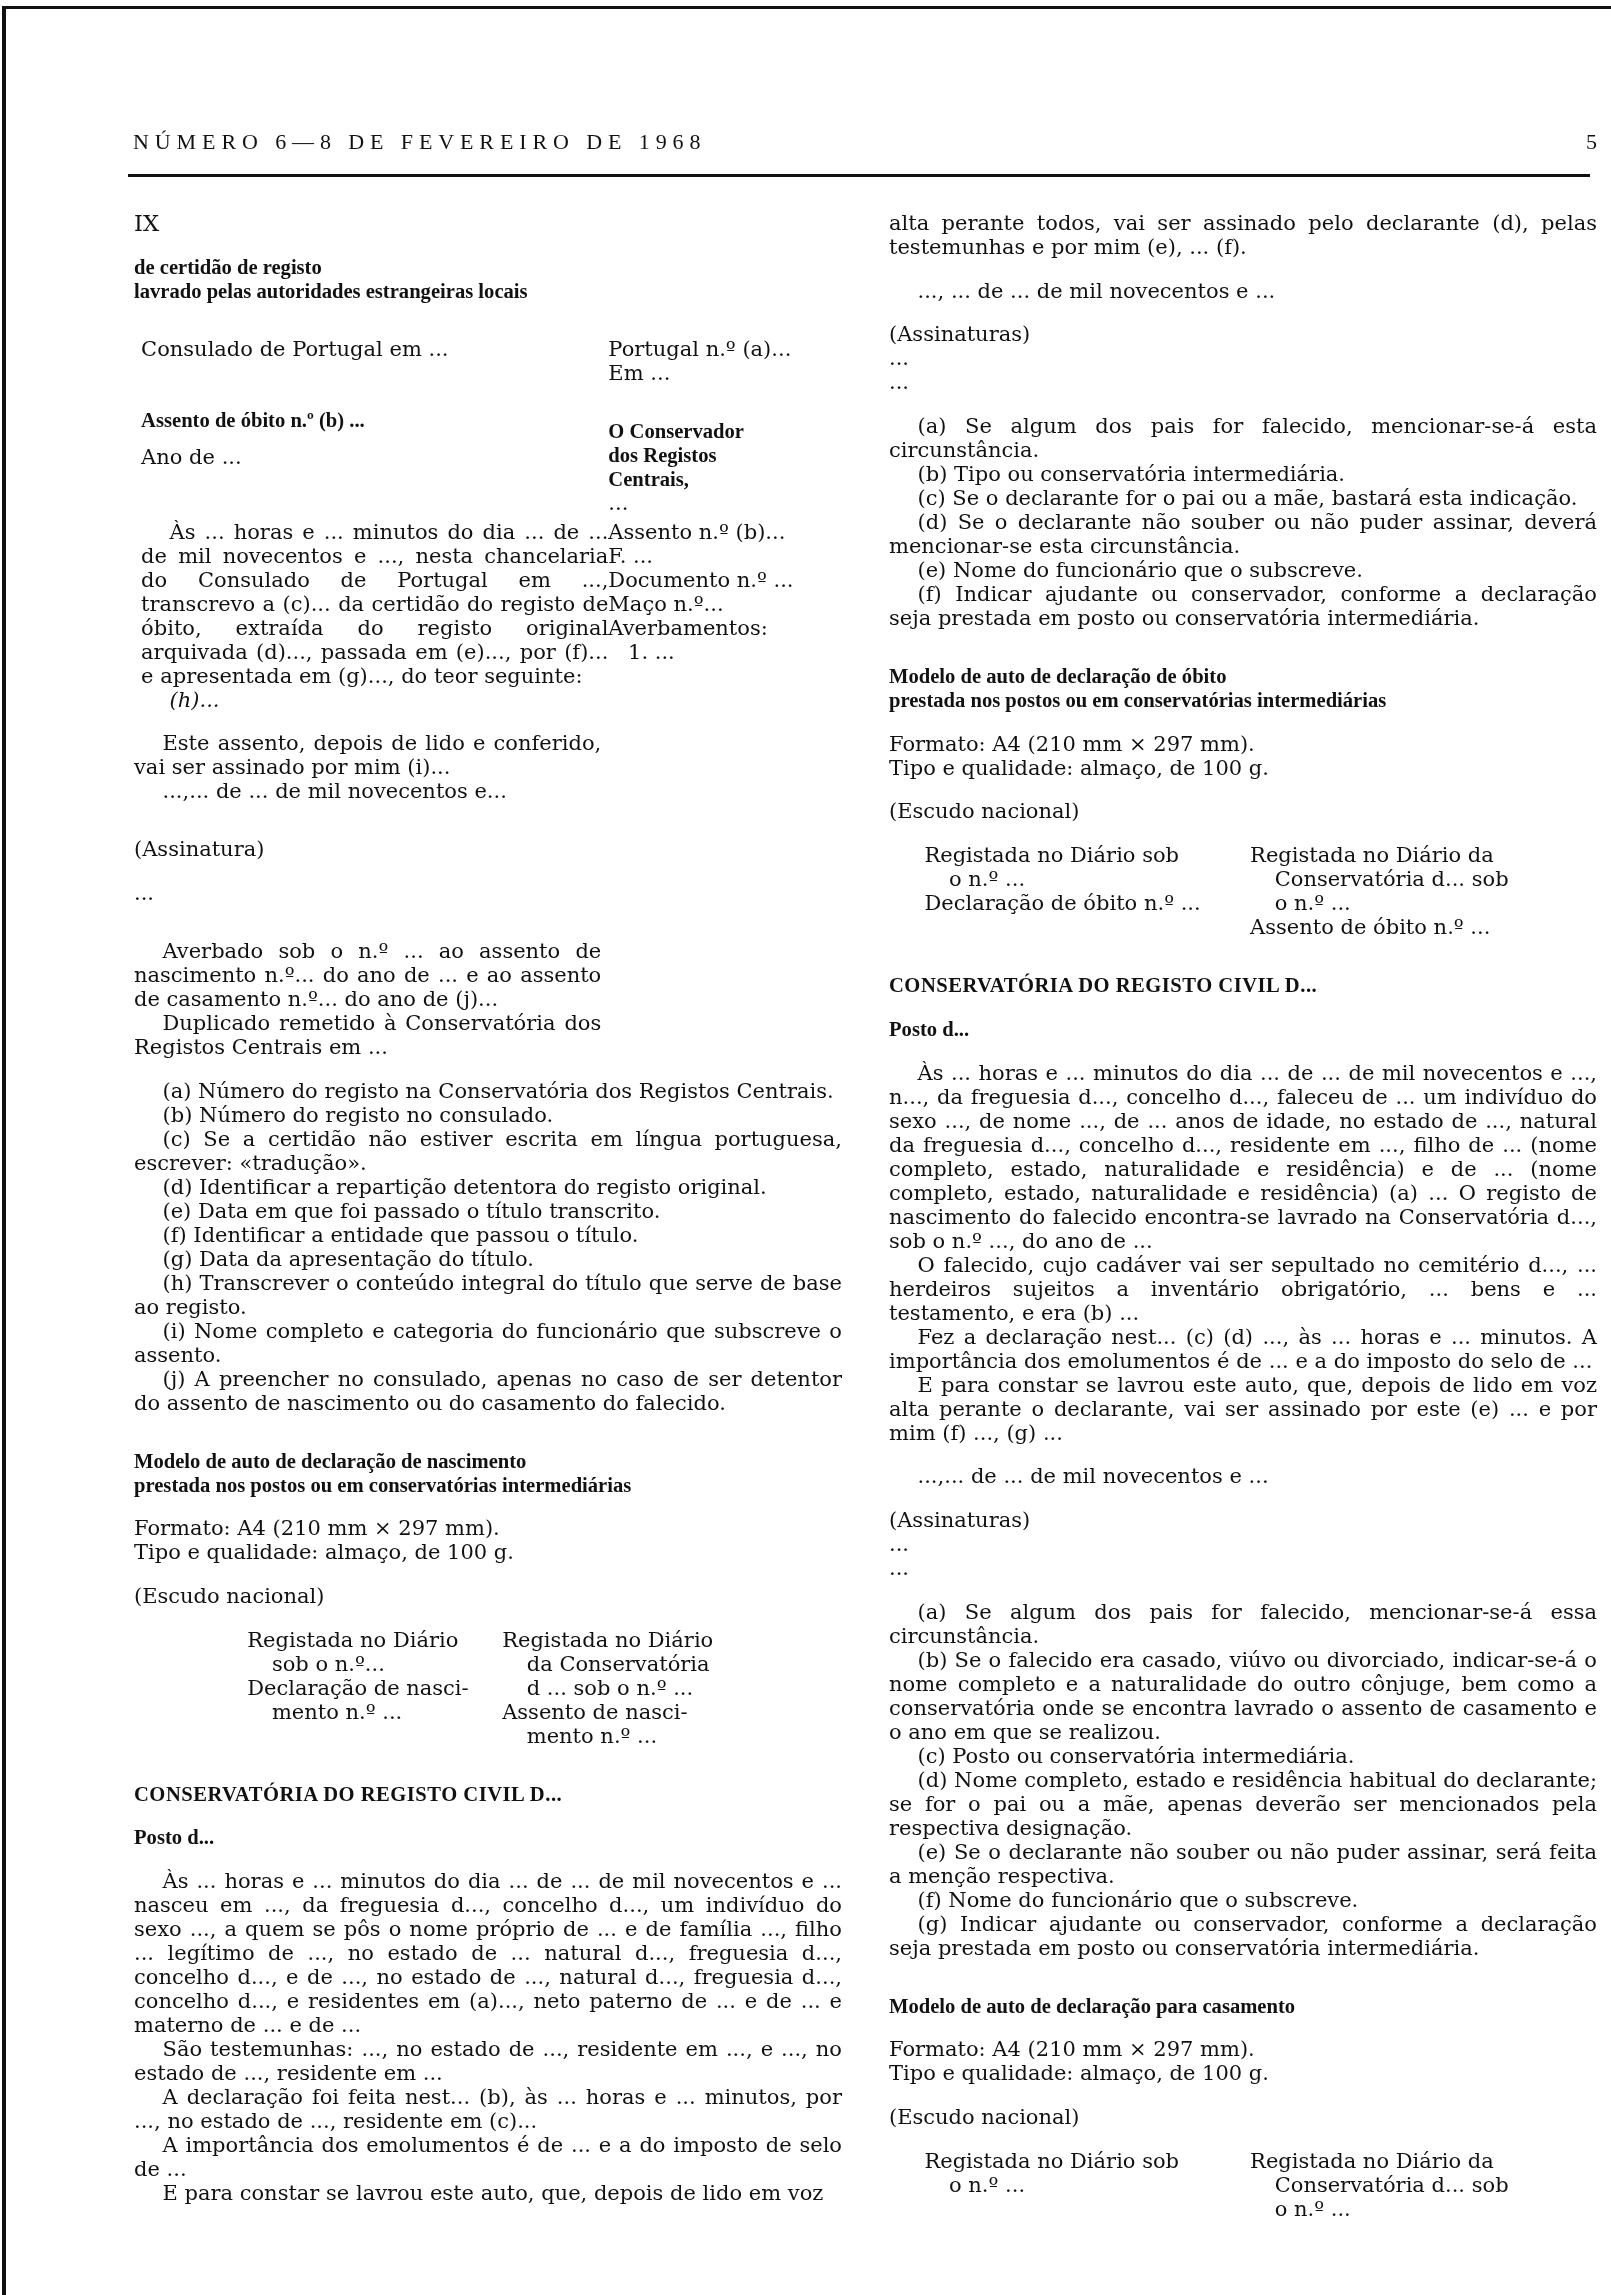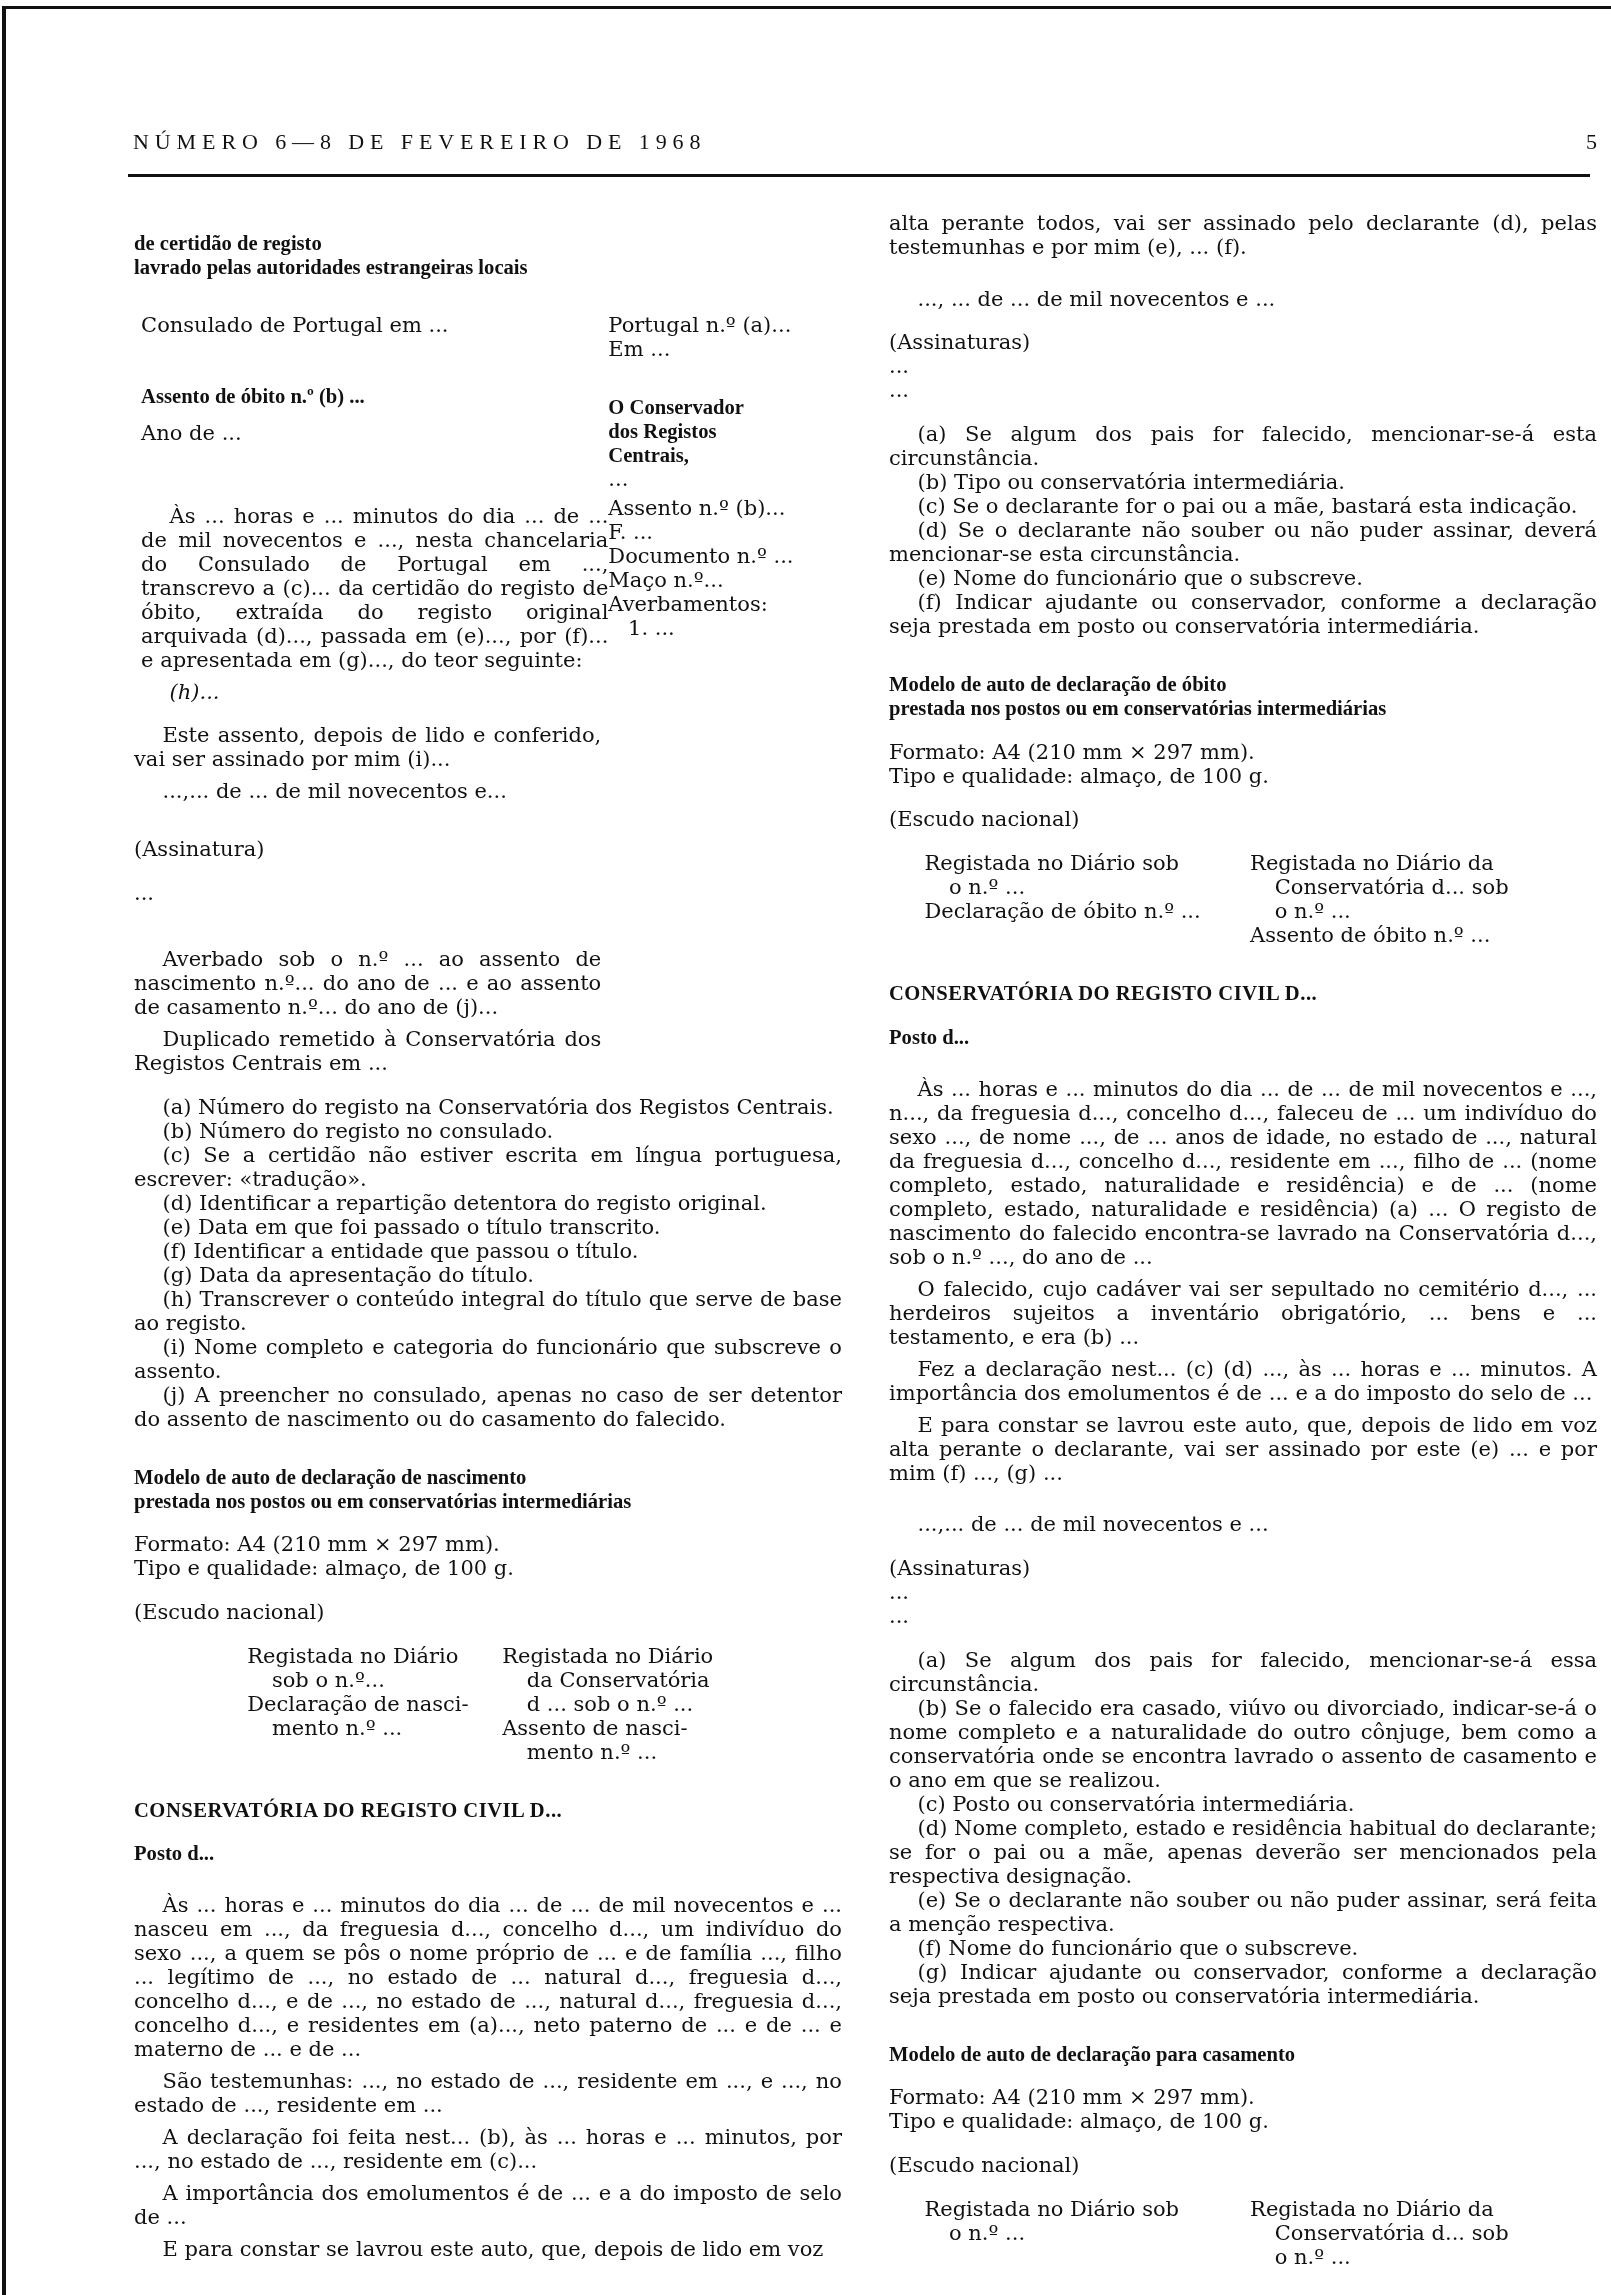--- a/index.html
+++ b/index.html
@@ -15,21 +15,21 @@
     font-family: "Liberation Serif", serif; font-size: 22px; letter-spacing: 5.9px;
   }
   .running-head .title { position: absolute; left: 0; top: 0; }
   .running-head .pageno { position: absolute; right: 0; top: 0; letter-spacing: 0; }
   .head-rule { position: absolute; left: 128px; top: 174px; width: 1462px; height: 2.9px; background: #111; }
 
   .col { position: absolute; top: 211px; font-size: 21px; line-height: 24px; }
   .col-left { left: 134px; width: 708px; }
   .col-right { left: 889px; width: 708px; }
   .col p { margin: 0; text-align: justify; }
-  .col .ind { text-indent: 28.5px; margin-top: 8px; }
+  .col .ind { text-indent: 28.5px; }
   .center { text-align: center; }
   .right { text-align: right; }
   .bold { font-family: "Liberation Serif", serif; font-weight: bold; font-size: 20.6px; }
   .numeral { font-size: 22.6px; }
   .sp-sm { height: 19.7px; }
   .sp-md { height: 34px; }
   .note { text-indent: 28.5px; text-align: justify; }
   i, .it { font-style: italic; }
 
   .two { display: flex; justify-content: center; }
@@ -41,20 +41,21 @@
 <div class="page-border-top"></div>
 <div class="page-border-left"></div>
 
 <div class="running-head">
   <span class="title">NÚMERO 6—8 DE FEVEREIRO DE 1968</span>
   <span class="pageno">5</span>
 </div>
 <div class="head-rule"></div>
 
 <div class="col col-left">
+  <p class="center numeral">IX</p>
   <div class="sp-sm"></div>
   <p class="center bold">de certidão de registo</p>
   <p class="center bold">lavrado pelas autoridades estrangeiras locais</p>
   <div class="sp-md"></div>
 
   <div class="two">
     <div style="width:66%">
       <p>Consulado de Portugal em ...</p>
       <div style="height:47px"></div>
       <p class="center bold">Assento de óbito n.º (b) ...</p>

